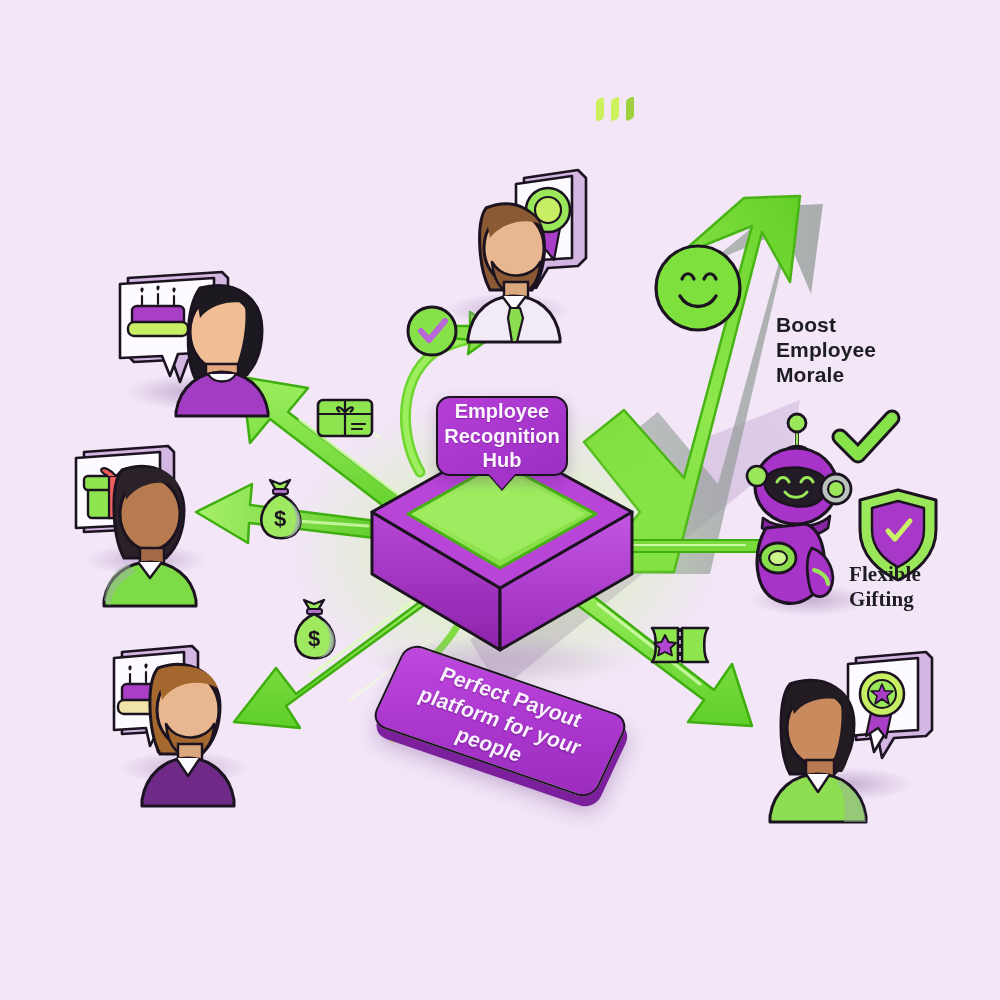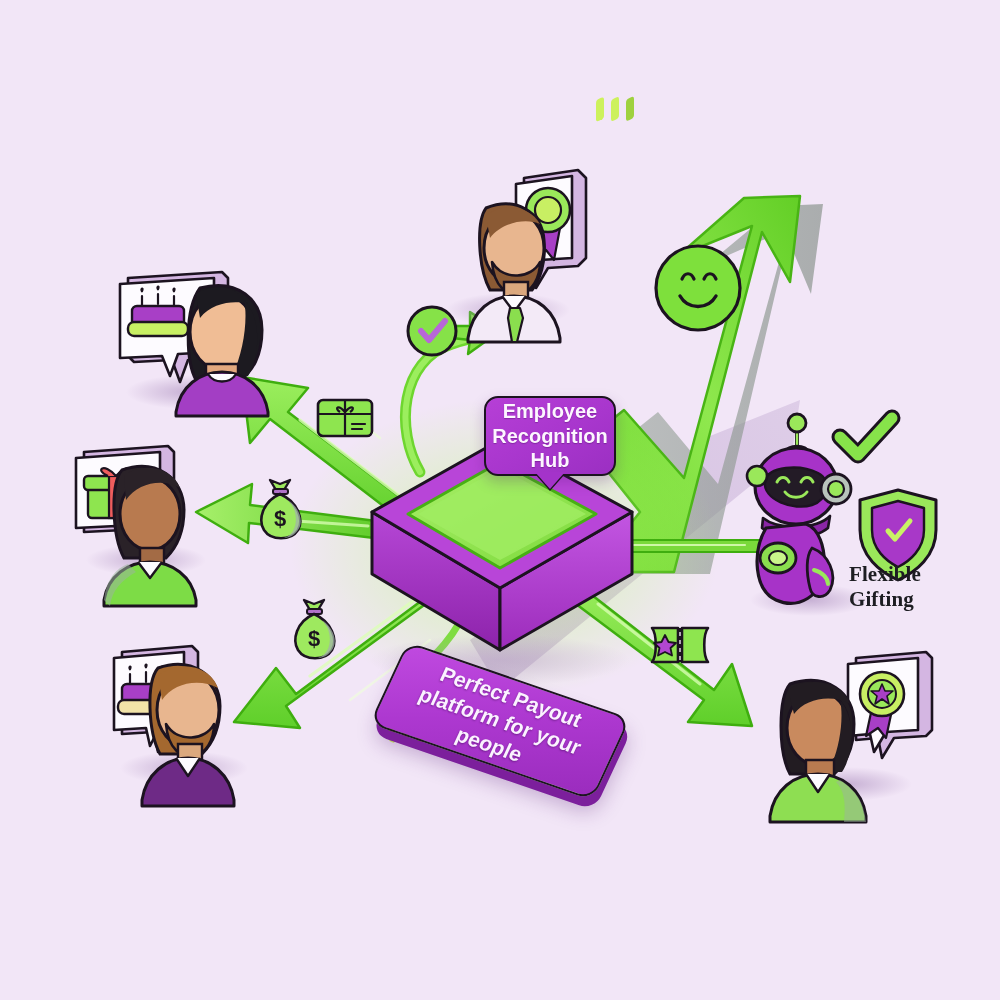--- a/index.html
+++ b/index.html
@@ -14,21 +14,20 @@
     font-size:21px;line-height:1.18;letter-spacing:.1px;
     white-space:pre-line;
   }
   .hubcard{
     position:absolute;background:linear-gradient(150deg,#b63fd6 0%,#a836cd 55%,#9b2fc2 100%);
     border:2.5px solid #1c1320;border-radius:14px;
     color:#fdf6ff;font-weight:700;font-size:20px;line-height:1.22;
     text-align:center;display:flex;align-items:center;justify-content:center;
     box-shadow:0 6px 14px rgba(80,20,110,.25);
     text-shadow:0 1px 1px rgba(60,10,80,.35);
-    margin-left:48px;
   }
   .hubcard .tail{
     position:absolute;left:50%;bottom:-15px;transform:translateX(-50%);
     width:0;height:0;border-left:15px solid transparent;border-right:15px solid transparent;
     border-top:17px solid #a433ca;filter:drop-shadow(0 2px 0 #1c1320);
   }
   .banner{
     position:absolute;
     display:flex;align-items:center;justify-content:center;
     color:#fbf2ff;font-weight:700;font-size:21px;line-height:1.25;text-align:center;
@@ -351,20 +350,23 @@
     </g>
   </svg>
 
   <div class="hubcard" style="left:436px;top:396px;width:128px;height:76px;">
     <span>Employee
 Recognition
 Hub</span>
     <span class="tail"></span>
   </div>
 
+  <div class="lbl" style="left:776px;top:313px;">Boost
+Employee
+Morale</div>
 
   <div class="lbl" style="left:849px;top:562px;font-family:Liberation Serif, serif;">Flexible
 Gifting</div>
 
   <div class="banner" style="left:382px;top:676px;width:232px;height:86px;transform:rotate(19deg) skewX(-6deg);transform-origin:center;">
     <span>Perfect Payout platform
 for your people</span>
   </div>
 
 </div>

